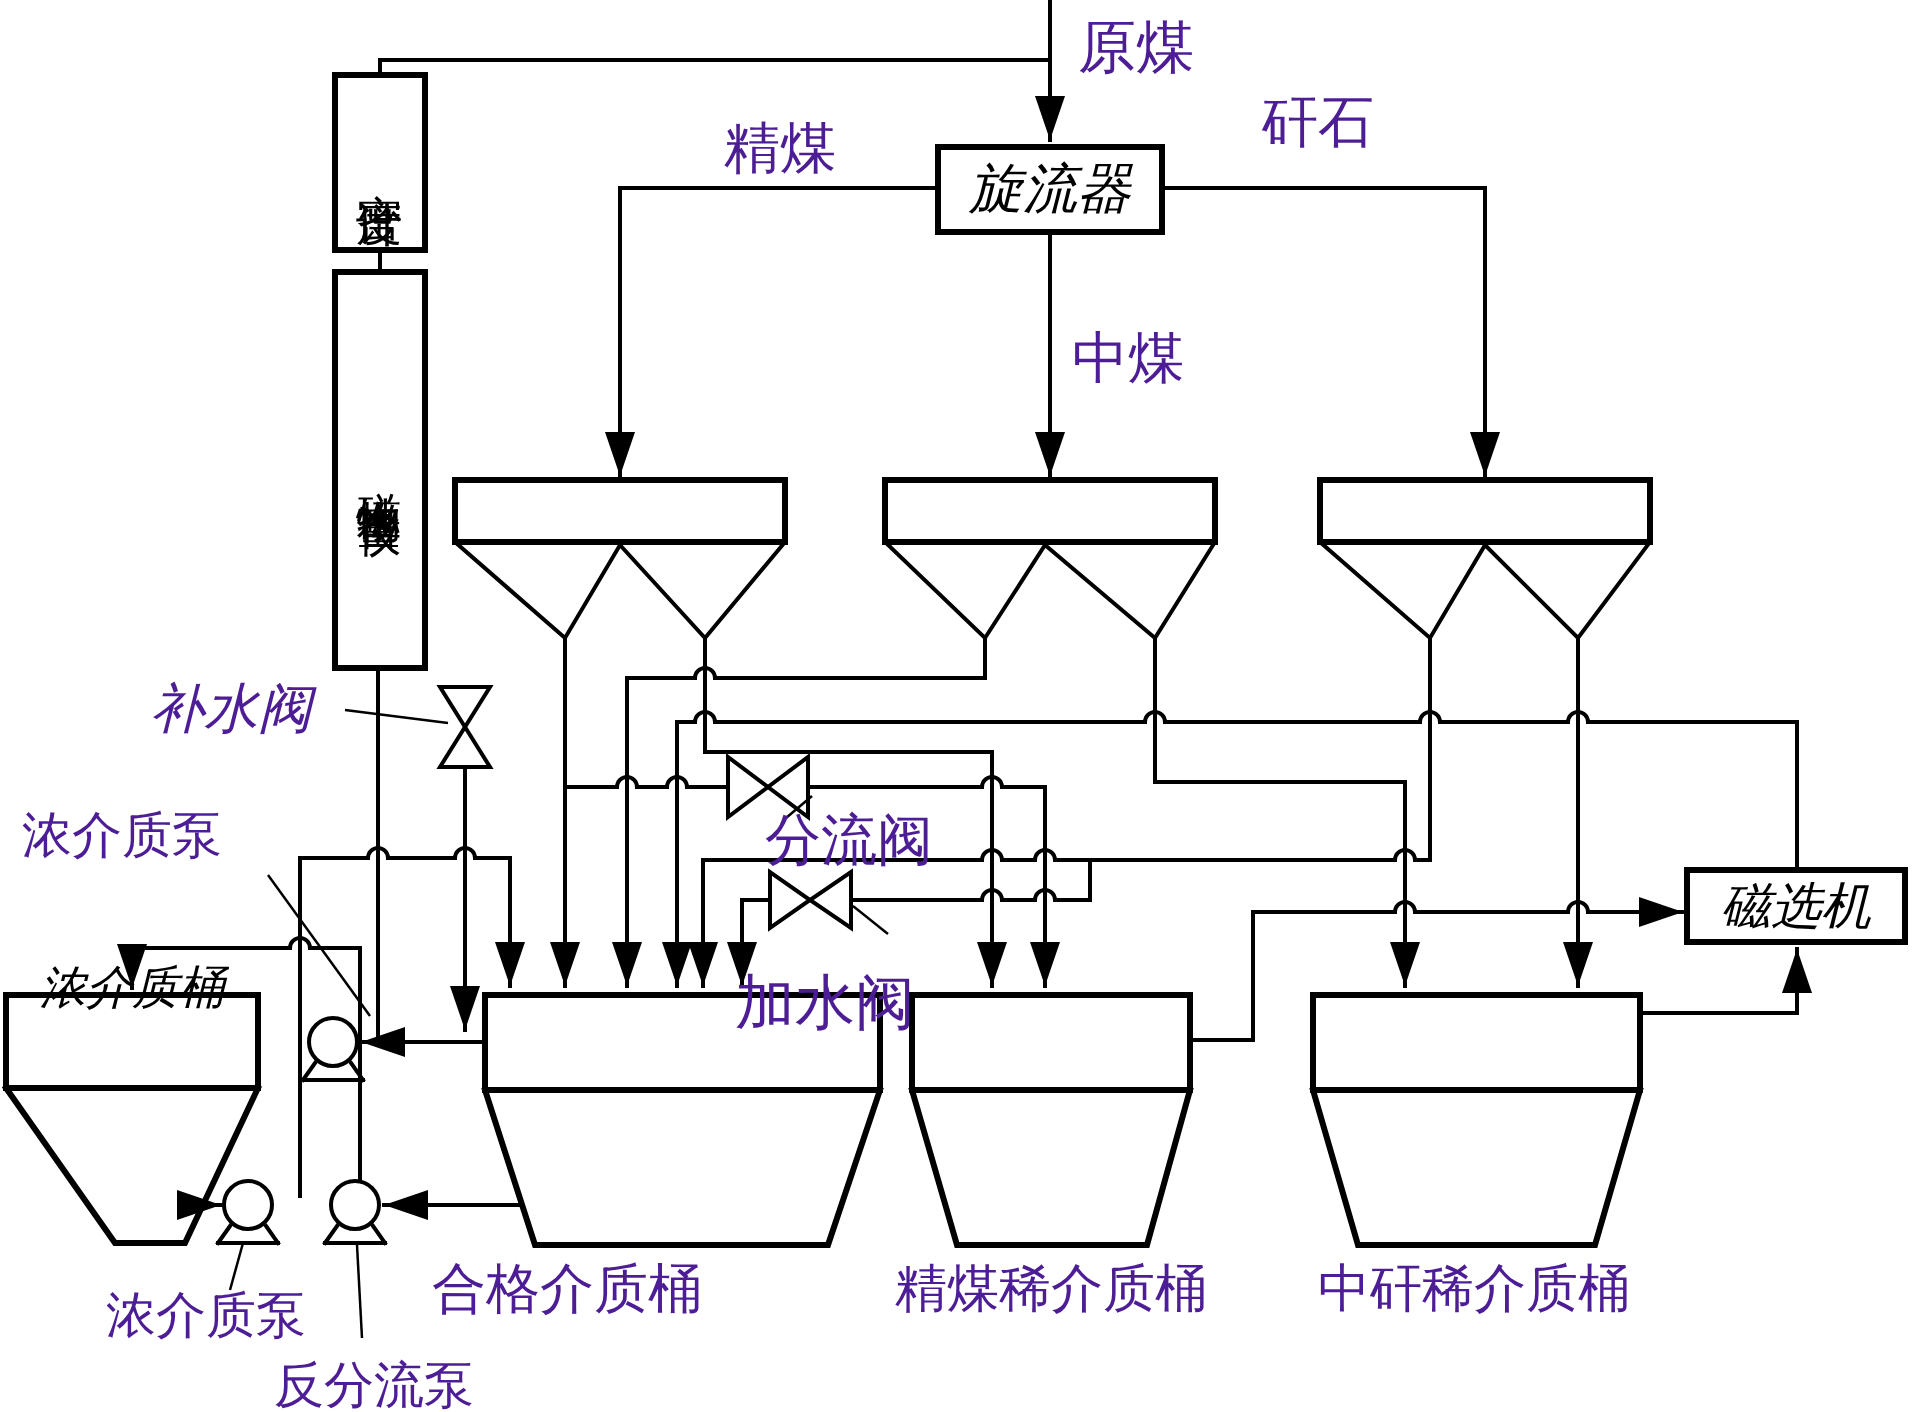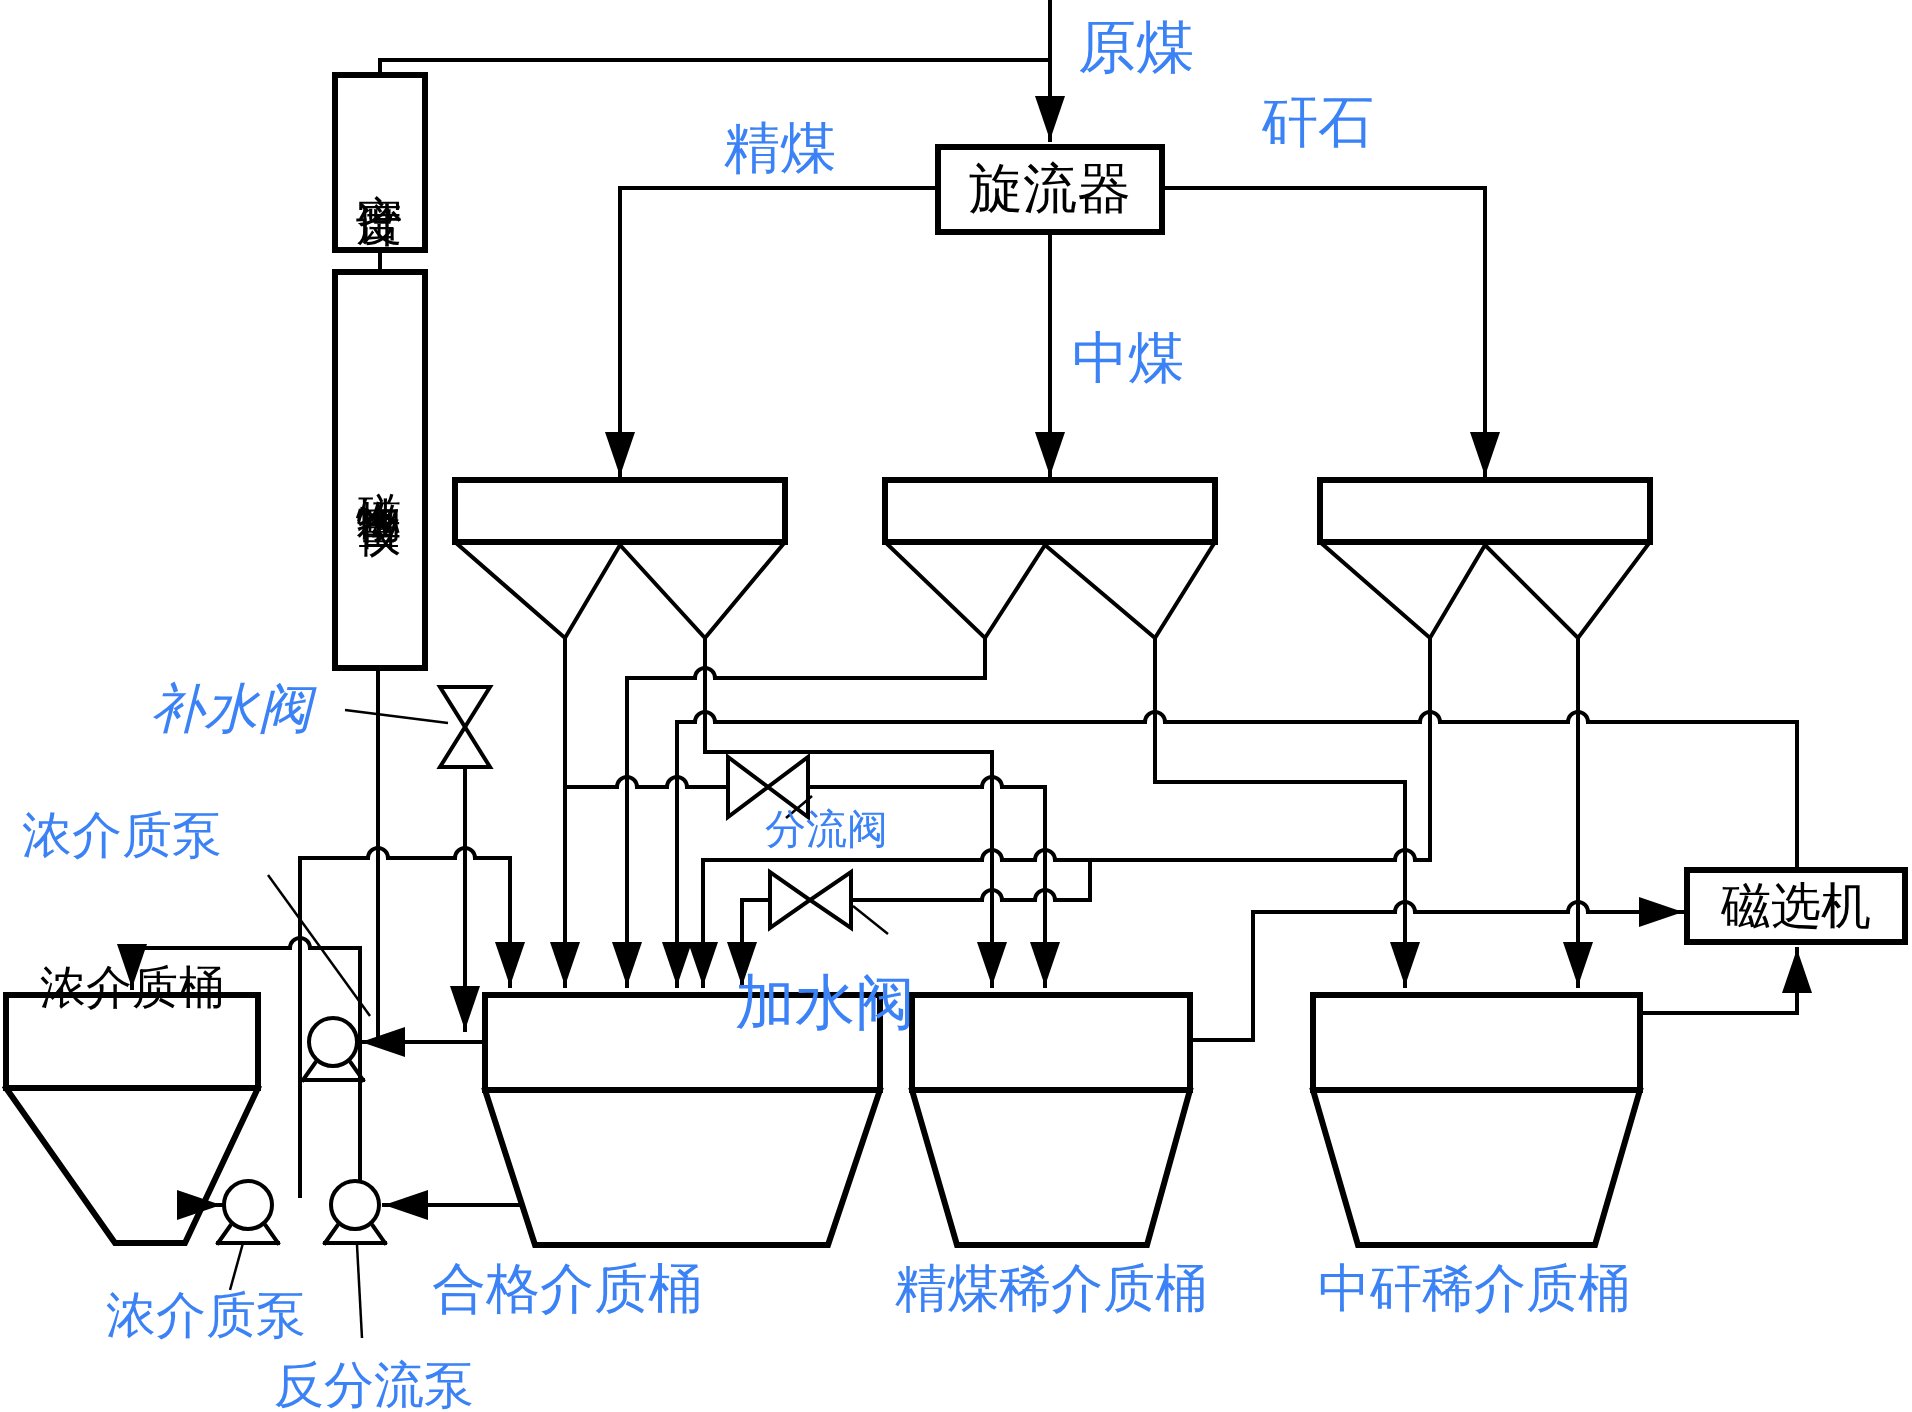--- a/index.html
+++ b/index.html
@@ -1,20 +1,20 @@
 <!DOCTYPE html>
 <html><head>
 <meta charset="utf-8">
 <style>
   html,body{margin:0;padding:0;background:#fff;}
   #stage{position:relative;width:1912px;height:1412px;background:#ffffff;overflow:hidden;
          font-family:"DejaVu Sans","Liberation Sans",sans-serif;color:#000;}
   #net{position:absolute;left:0;top:0;}
-  .lbl{position:absolute;white-space:nowrap;line-height:1.0;color:#3b82f6;}
-  .boxlbl{position:absolute;display:flex;align-items:center;justify-content:center;text-align:left;}
+  .lbl{position:absolute;white-space:nowrap;line-height:1.0;color:#4c1d95;}
+  .boxlbl{position:absolute;display:flex;align-items:center;justify-content:center;text-align:left;font-style:italic;}
   .vlbl{position:absolute;display:flex;align-items:center;justify-content:center;
         writing-mode:vertical-rl;text-orientation:upright;letter-spacing:4px;}
 </style>
 </head>
 <body>
 
 <div id="stage">
 
 <svg id="net" width="1912" height="1412" viewBox="0 0 1912 1412">
   <defs>
@@ -160,21 +160,21 @@
 <div class="lbl" style="left:724px;top:120px;font-size:56px;">精煤</div>
 <div class="lbl" style="left:1262px;top:94px;font-size:56px;">矸石</div>
 <div class="lbl" style="left:1072px;top:330px;font-size:56px;">中煤</div>
 
 <div class="boxlbl" style="left:938px;top:147px;width:224px;height:85px;font-size:54px;">旋流器</div>
 <div class="vlbl" style="left:335px;top:75px;width:90px;height:175px;font-size:46px;">密度计</div>
 <div class="vlbl" style="left:335px;top:272px;width:90px;height:396px;font-size:44px;">磁性物含量仪</div>
 <div class="boxlbl" style="left:1687px;top:870px;width:218px;height:72px;font-size:50px;">磁选机</div>
 
 <div class="lbl" style="left:150px;top:682px;font-size:54px;font-style:italic;">补水阀</div>
-<div class="lbl" style="left:765px;top:812px;font-size:41px;font-family:Liberation Mono, monospace;">分流阀</div>
+<div class="lbl" style="left:765px;top:812px;font-size:56px;">分流阀</div>
 <div class="lbl" style="left:735px;top:972px;font-size:60px;">加水阀</div>
 
 <div class="lbl" style="left:22px;top:810px;font-size:50px;">浓介质泵</div>
 <div class="lbl" style="left:106px;top:1290px;font-size:50px;">浓介质泵</div>
 <div class="lbl" style="left:274px;top:1340px;font-size:50px;margin-top:20px;">反分流泵</div>
 
 <div class="boxlbl" style="left:6px;top:941px;width:252px;height:93px;font-size:46px;">浓介质桶</div>
 <div class="lbl" style="left:432px;top:1262px;font-size:54px;">合格介质桶</div>
 <div class="lbl" style="left:1318px;top:1262px;font-size:52px;">中矸稀介质桶</div>
 <div class="lbl" style="left:895px;top:1262px;font-size:52px;">精煤稀介质桶</div>

